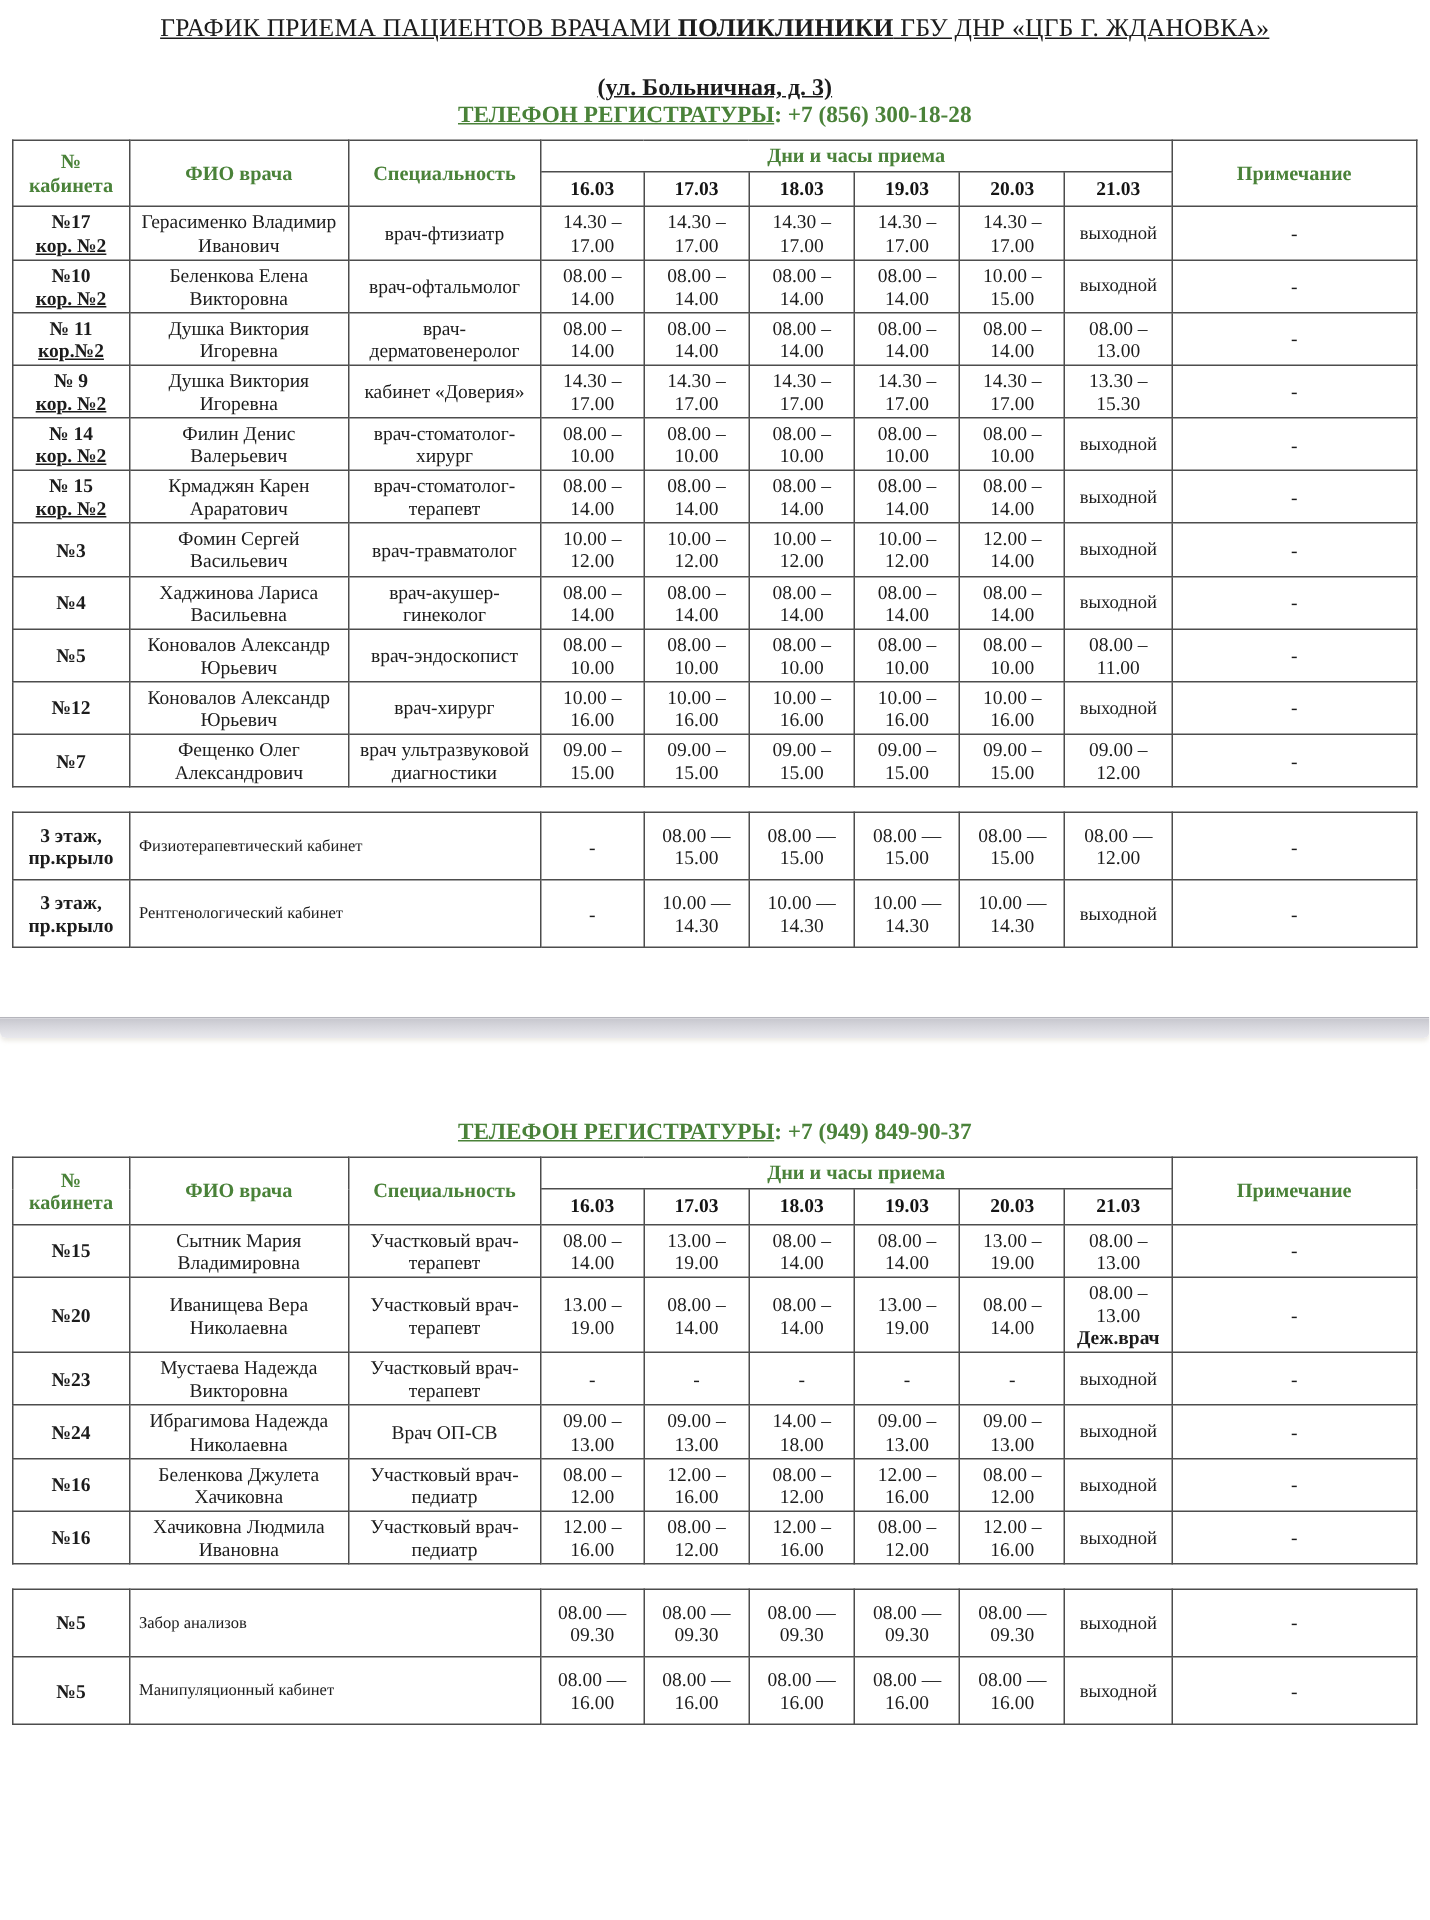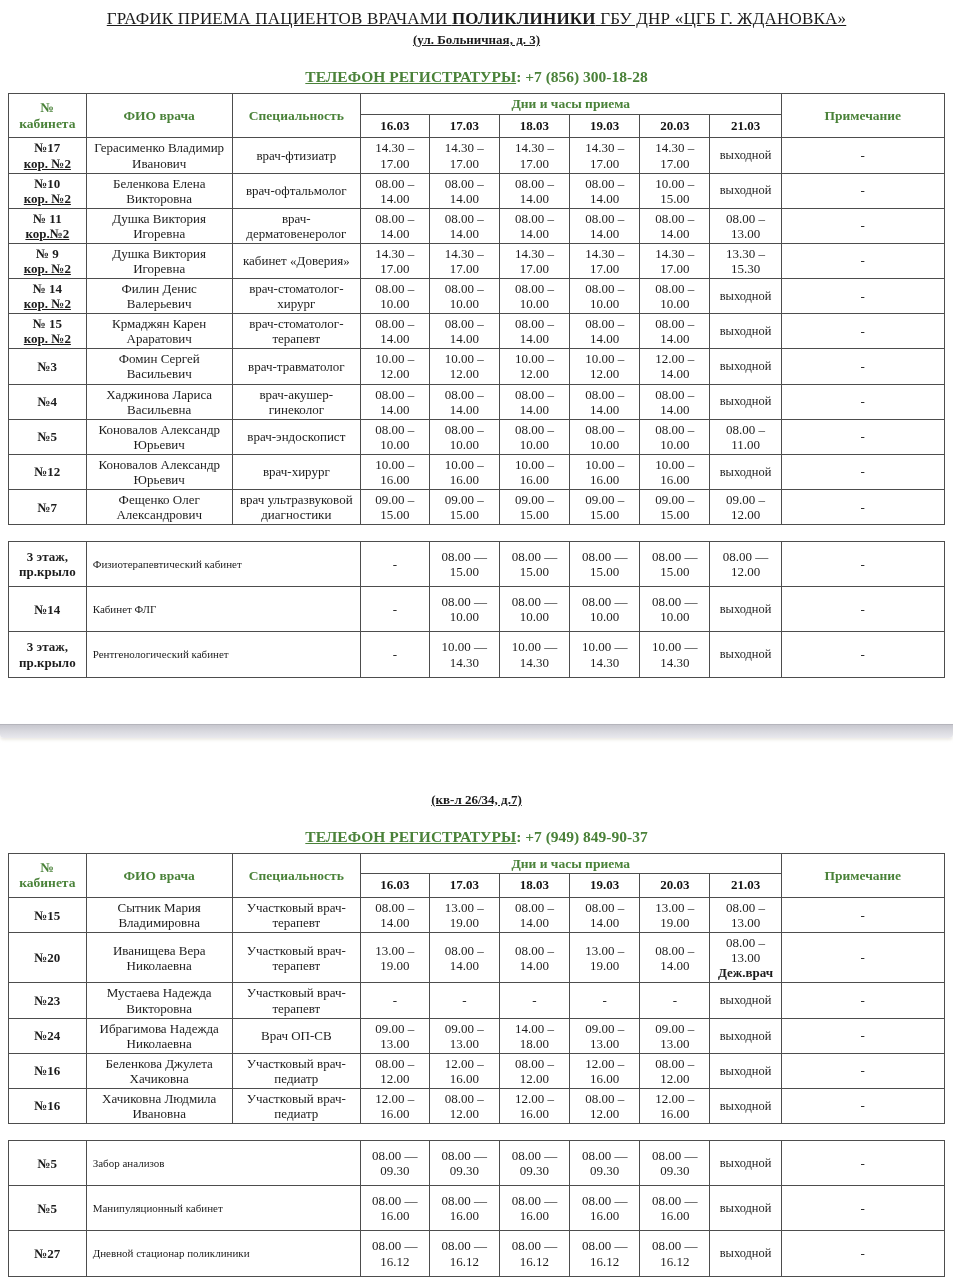--- a/index.html
+++ b/index.html
@@ -16,28 +16,28 @@
   .doc-title{
     margin:0;
     padding-top:9px;
     font-size:17px;
     font-weight:normal;
     text-align:center;
     letter-spacing:.2px;
   }
   .doc-title .u{ text-decoration:underline; }
   .doc-address{
-    margin-top:3px;
+    margin-top:21px;
     text-align:center;
-    font-size:13px;
+    font-size:16px;
     font-weight:bold;
   }
   .doc-address .u{ text-decoration:underline; }
   .doc-phone{
-    margin-top:20px;
+    margin-top:0;
     text-align:center;
     font-size:15.5px;
     font-weight:bold;
     color:var(--green,#4a8239);
   }
   .doc-phone .u{ text-decoration:underline; }
 
   
   table.sched{
     width:100%;
@@ -351,35 +351,20 @@
 15.00</td>
             <td class="time pre">08.00 —
 15.00</td>
             <td class="time pre">08.00 —
 15.00</td>
             <td class="time pre">08.00 —
 12.00</td>
             <td class="note">-</td>
           </tr>
           <tr>
-            <td class="cab pre">№14</td>
-            <td class="room" colspan="2">Кабинет ФЛГ</td>
-            <td class="time pre">-</td>
-            <td class="time pre">08.00 —
-10.00</td>
-            <td class="time pre">08.00 —
-10.00</td>
-            <td class="time pre">08.00 —
-10.00</td>
-            <td class="time pre">08.00 —
-10.00</td>
-            <td class="time pre day-off">выходной</td>
-            <td class="note">-</td>
-          </tr>
-          <tr>
             <td class="cab pre">3 этаж,
 пр.крыло</td>
             <td class="room" colspan="2">Рентгенологический кабинет</td>
             <td class="time pre">-</td>
             <td class="time pre">10.00 —
 14.30</td>
             <td class="time pre">10.00 —
 14.30</td>
             <td class="time pre">10.00 —
 14.30</td>
@@ -388,21 +373,20 @@
             <td class="time pre day-off">выходной</td>
             <td class="note">-</td>
           </tr>
         </tbody>
       </table>
   </section>
 
   <div class="page-divider"></div>
 
   <section>
-    <div class="doc-address"><span class="u">(кв-л 26/34, д.7)</span></div>
     <div class="doc-phone"><span class="u">ТЕЛЕФОН РЕГИСТРАТУРЫ</span><span>: +7 (949) 849-90-37</span></div>
 
     <table class="sched main" id="t1">
         <colgroup>
           <col style="width: 8.3%;">
           <col style="width: 15.6%;">
           <col style="width: 13.7%;">
           <col style="width: 7.35%;">
           <col style="width: 7.5%;">
           <col style="width: 7.5%;">
@@ -569,33 +553,17 @@
 16.00</td>
             <td class="time pre">08.00 —
 16.00</td>
             <td class="time pre">08.00 —
 16.00</td>
             <td class="time pre">08.00 —
 16.00</td>
             <td class="time pre day-off">выходной</td>
             <td class="note">-</td>
           </tr>
-          <tr>
-            <td class="cab pre">№27</td>
-            <td class="room" colspan="2">Дневной стационар поликлиники</td>
-            <td class="time pre">08.00 —
-16.12</td>
-            <td class="time pre">08.00 —
-16.12</td>
-            <td class="time pre">08.00 —
-16.12</td>
-            <td class="time pre">08.00 —
-16.12</td>
-            <td class="time pre">08.00 —
-16.12</td>
-            <td class="time pre day-off">выходной</td>
-            <td class="note">-</td>
-          </tr>
         </tbody>
       </table>
   </section>
 
 </div>
 
 </body></html>

